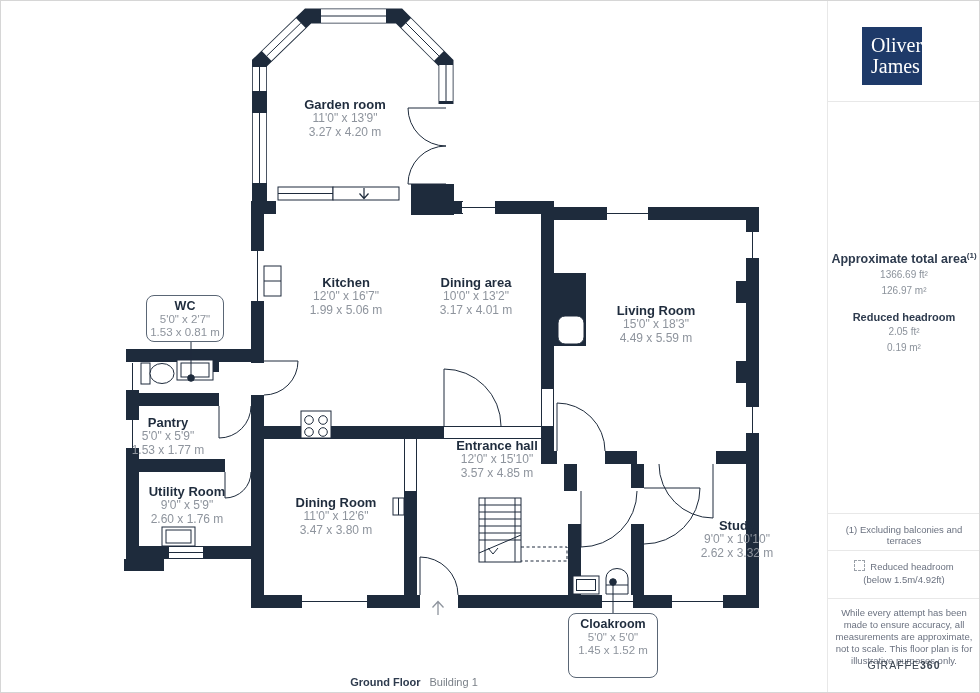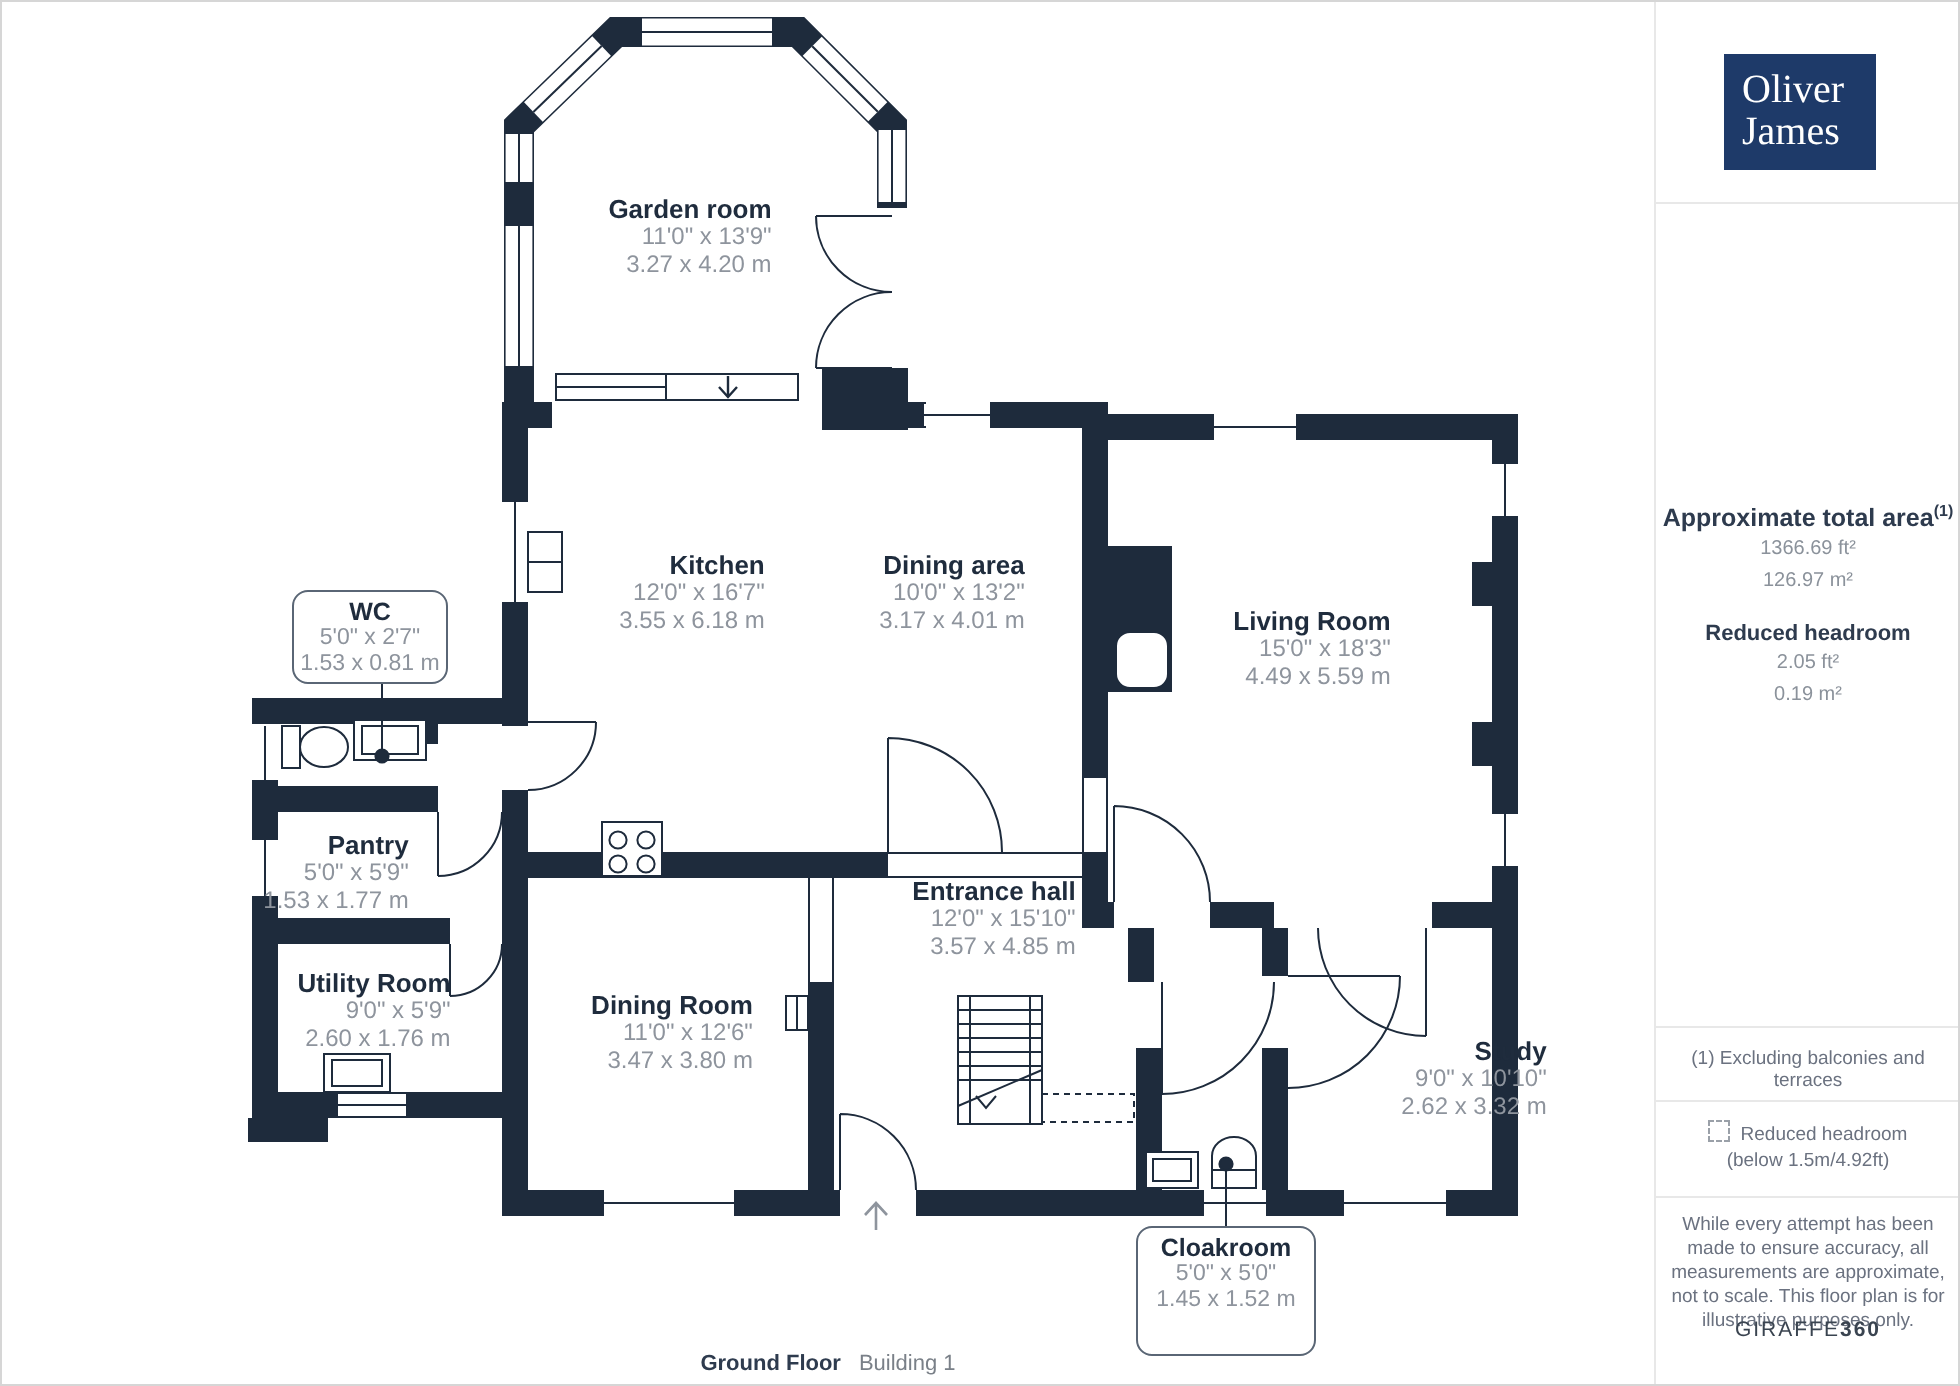--- a/index.html
+++ b/index.html
@@ -1,39 +1,39 @@
 <!DOCTYPE html>
 <html><head>
 <meta charset="utf-8">
 <style>
   html,body{margin:0;padding:0;background:#fff;}
   .canvas{position:relative;width:978px;height:691px;border:1px solid #d6d6d6;background:#fff;
           font-family:"Liberation Sans", sans-serif;overflow:hidden;}
   .plan-svg{position:absolute;left:0;top:0;}
 
   
-  .room-label{position:absolute;transform:translateX(-50%);text-align:right;white-space:nowrap;}
+  .room-label{position:absolute;transform:translateX(-50%);text-align:center;white-space:nowrap;}
   .rn{font-size:13px;font-weight:bold;color:#1f2c3d;line-height:15px;}
   .rd{font-size:12px;color:#8e949d;line-height:13.5px;}
 
   
   .callout{position:absolute;background:#fff;border:1.3px solid #5a6675;border-radius:8px;
            text-align:center;padding:3px 0 2px 0;box-sizing:border-box;}
   .callout .rn{font-size:12.5px;line-height:14px;}
   .callout .rd{font-size:11.5px;line-height:13px;}
 
   
   .footer{position:absolute;left:413px;top:671px;transform:translateX(-50%);white-space:nowrap;}
   .footer .f1{font-size:11px;font-weight:bold;color:#2e3b4e;}
   .footer .f2{font-size:11px;color:#7a8088;margin-left:9px;}
 
   
   .sidebar{position:absolute;left:826px;top:0;width:152px;height:691px;border-left:1px solid #e8e8e8;}
   .sb-div{position:absolute;left:0;width:100%;height:0;border-top:1px solid #e8e8e8;}
-  .logo{position:absolute;left:34px;top:26px;width:76px;height:58px;display:flex;flex-direction:column;
+  .logo{position:absolute;left:34px;top:26px;width:60px;height:58px;display:flex;flex-direction:column;
         justify-content:center;padding-left:9px;box-sizing:border-box;}
   .logo span{font-family:"Liberation Serif", serif;color:#fff;font-size:20px;line-height:21px;}
   .stats{position:absolute;left:0;top:247px;width:100%;text-align:center;}
   .st-title{font-size:12.5px;font-weight:bold;color:#2e3b4e;line-height:15px;}
   .st-title sup{font-size:8px;}
   .st-val{font-size:10px;color:#8b929b;line-height:16px;}
   .st-sub{font-size:11px;font-weight:bold;color:#2e3b4e;line-height:14px;margin-top:11px;}
   .footnote{position:absolute;left:0;top:523px;width:100%;text-align:center;font-size:9.5px;color:#6b7280;}
   .legend{position:absolute;left:0;top:559px;width:100%;text-align:center;font-size:9.5px;color:#6b7280;line-height:13px;}
   .legend-icon{display:inline-block;width:9px;height:9px;border:1px dashed #9aa0a8;vertical-align:-1px;margin-right:5px;}
@@ -246,21 +246,21 @@
   </svg>
 
   <div class="room-label" style="left:344px;top:96px;">
     <div class="rn">Garden room</div>
     <div class="rd">11'0" x 13'9"</div>
     <div class="rd">3.27 x 4.20 m</div>
   </div>
   <div class="room-label" style="left:345px;top:274px;">
     <div class="rn">Kitchen</div>
     <div class="rd">12'0" x 16'7"</div>
-    <div class="rd">3.55 x 6.18 m</div>
+    <div class="rd">1.99 x 5.06 m</div>
   </div>
   <div class="room-label" style="left:475px;top:274px;">
     <div class="rn">Dining area</div>
     <div class="rd">10'0" x 13'2"</div>
     <div class="rd">3.17 x 4.01 m</div>
   </div>
   <div class="room-label" style="left:655px;top:302px;">
     <div class="rn">Living Room</div>
     <div class="rd">15'0" x 18'3"</div>
     <div class="rd">4.49 x 5.59 m</div>

